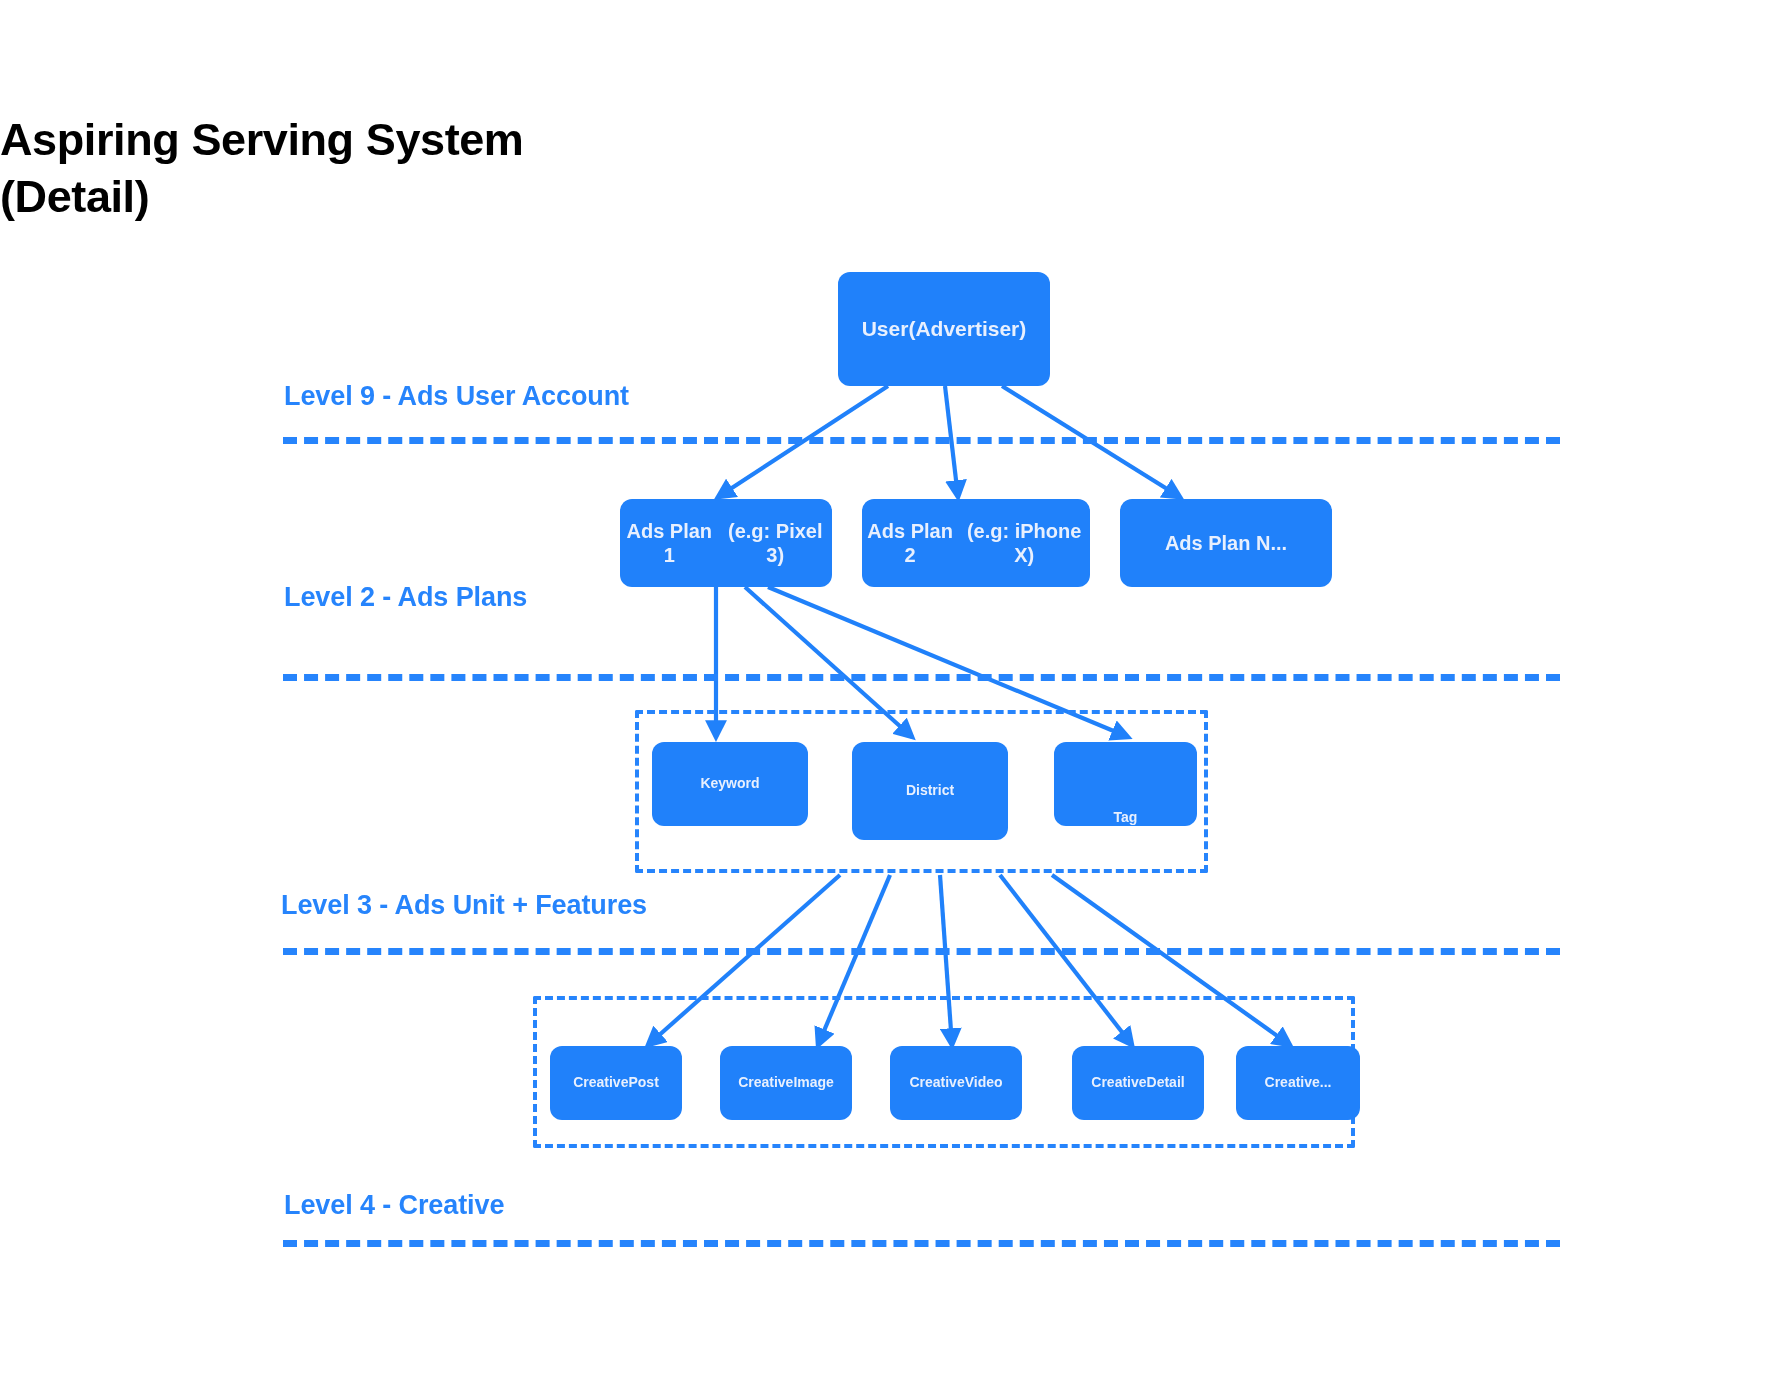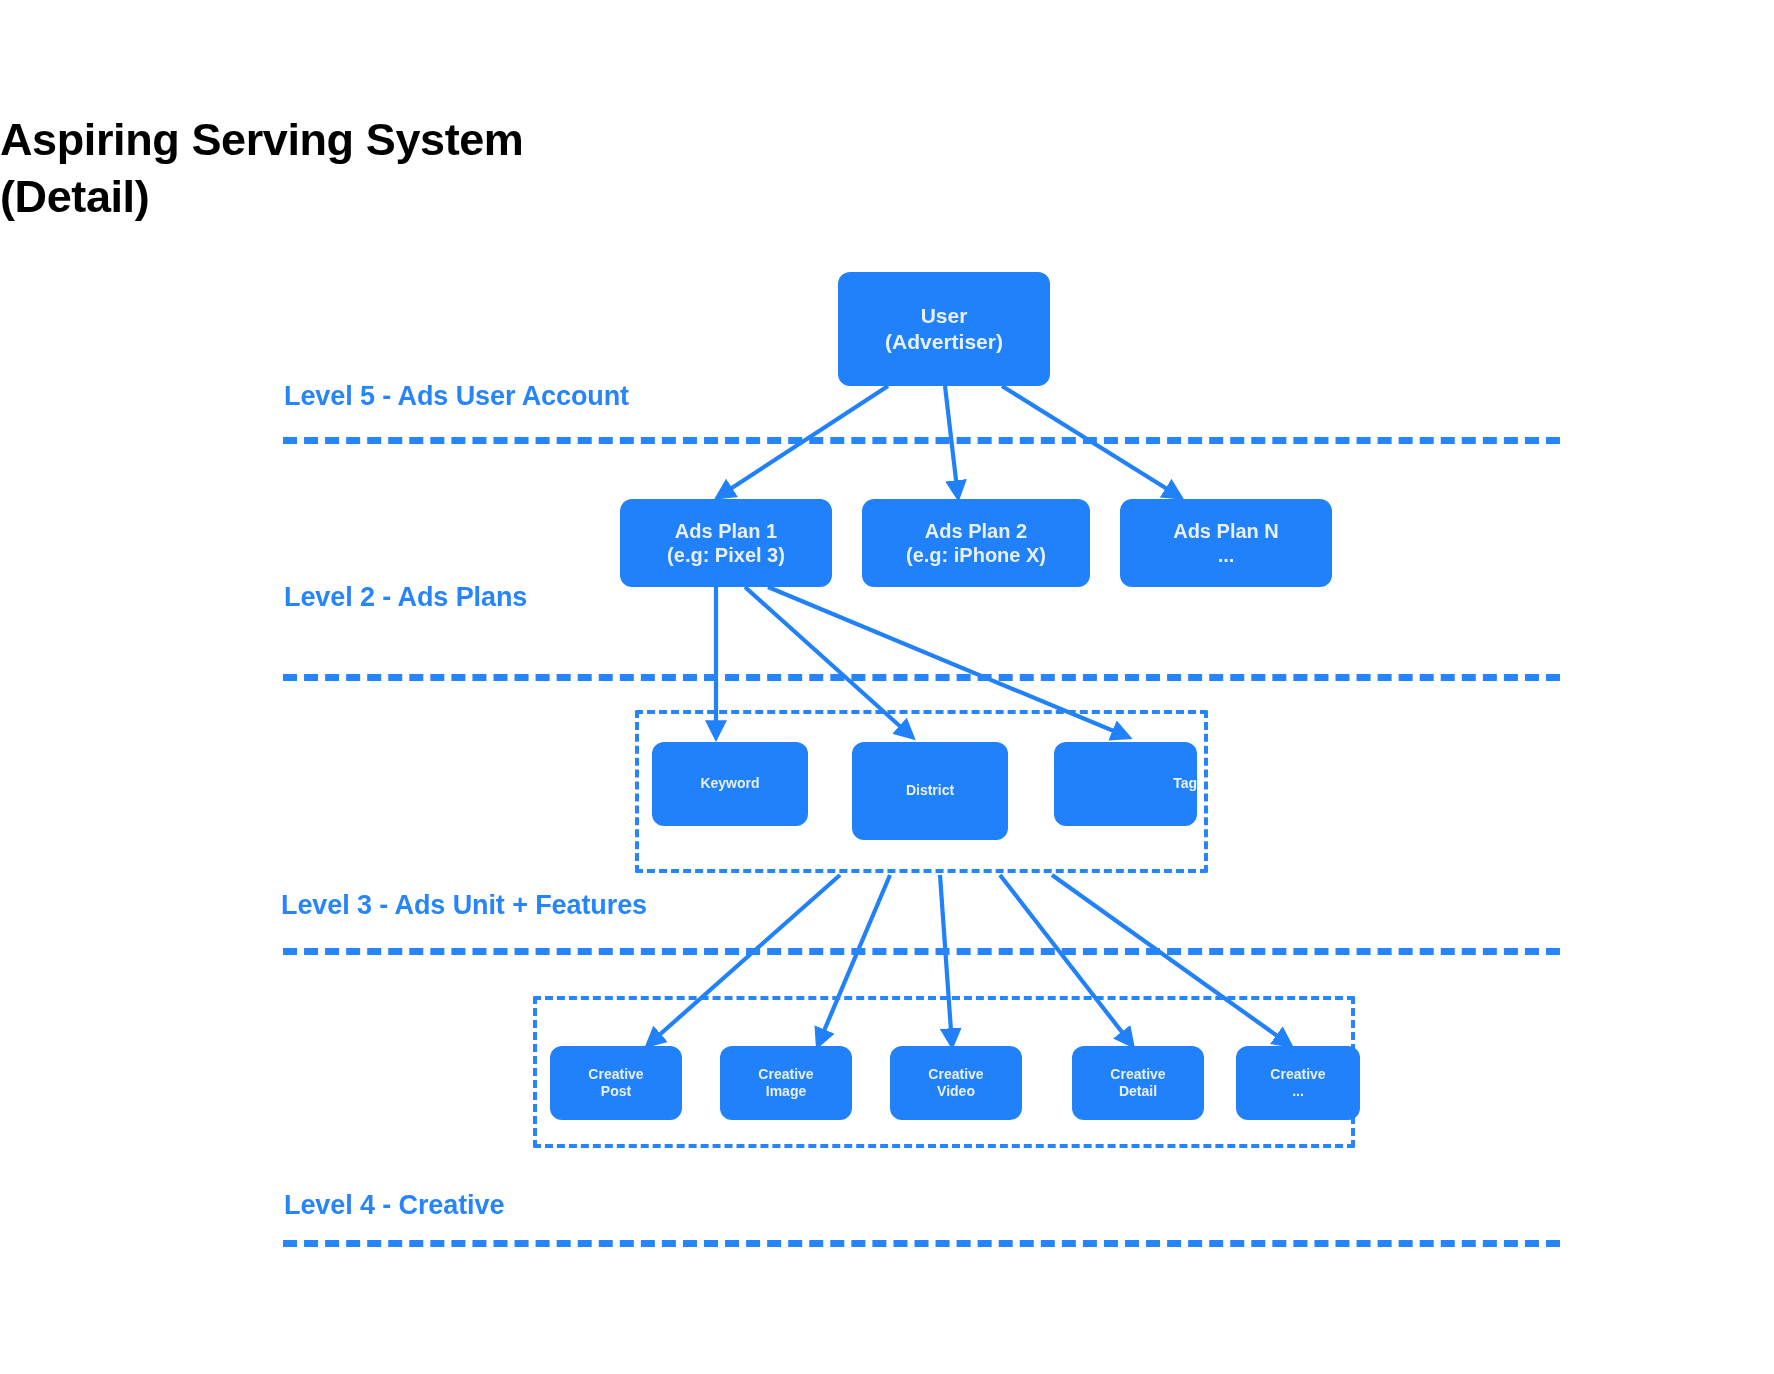--- a/index.html
+++ b/index.html
@@ -64,21 +64,21 @@
   }
 
   
   .node {
     position: absolute;
     background: #2081FA;
     border-radius: 12px;
     color: #E8F0FE;
     font-weight: bold;
     display: flex;
-    flex-direction: column;
+    flex-direction: row;
     align-items: center;
     justify-content: center;
     text-align: center;
     line-height: 1.22;
     box-sizing: border-box;
   }
   .node .line { display: block; }
 
   .node-lg { font-size: 21px; }
   .node-md { font-size: 20px; }
@@ -124,21 +124,21 @@
       <line x1="1000" y1="875" x2="1132" y2="1045"></line>
       <line x1="1052" y1="875" x2="1290" y2="1045"></line>
     </g>
   </svg>
 
   <div class="level-rule" style="top:437px;"></div>
   <div class="level-rule" style="top:674px;"></div>
   <div class="level-rule" style="top:948px;"></div>
   <div class="level-rule" style="top:1240px;"></div>
 
-  <div class="level-caption" style="left:284px; top:381px;">Level 5 - Ads User Account</div>
+  <div class="level-caption" style="left:284px; top:381px;">Level 9 - Ads User Account</div>
   <div class="level-caption" style="left:284px; top:582px;">Level 2 - Ads Plans</div>
   <div class="level-caption" style="left:281px; top:890px;">Level 3 - Ads Unit + Features</div>
   <div class="level-caption" style="left:284px; top:1190px;">Level 4 - Creative</div>
 
   <div class="node node-lg" style="left:838px; top:272px; width:212px; height:114px;">
     <span class="line">User</span>
     <span class="line">(Advertiser)</span>
   </div>
 
   <div class="node node-md" style="left:620px; top:499px; width:212px; height:88px;">

